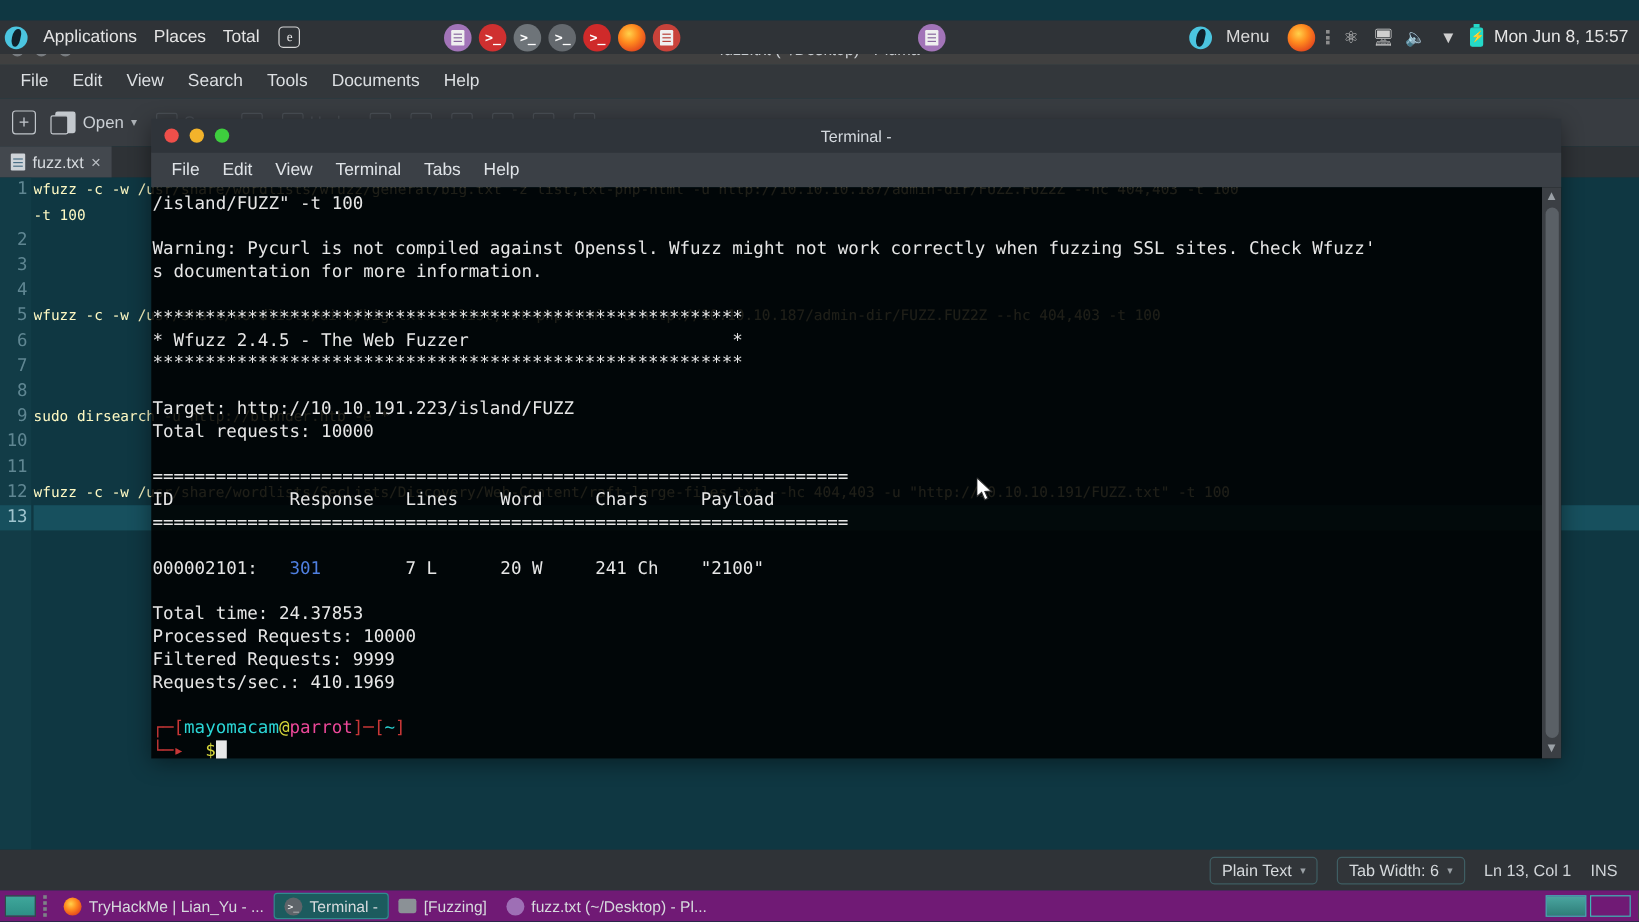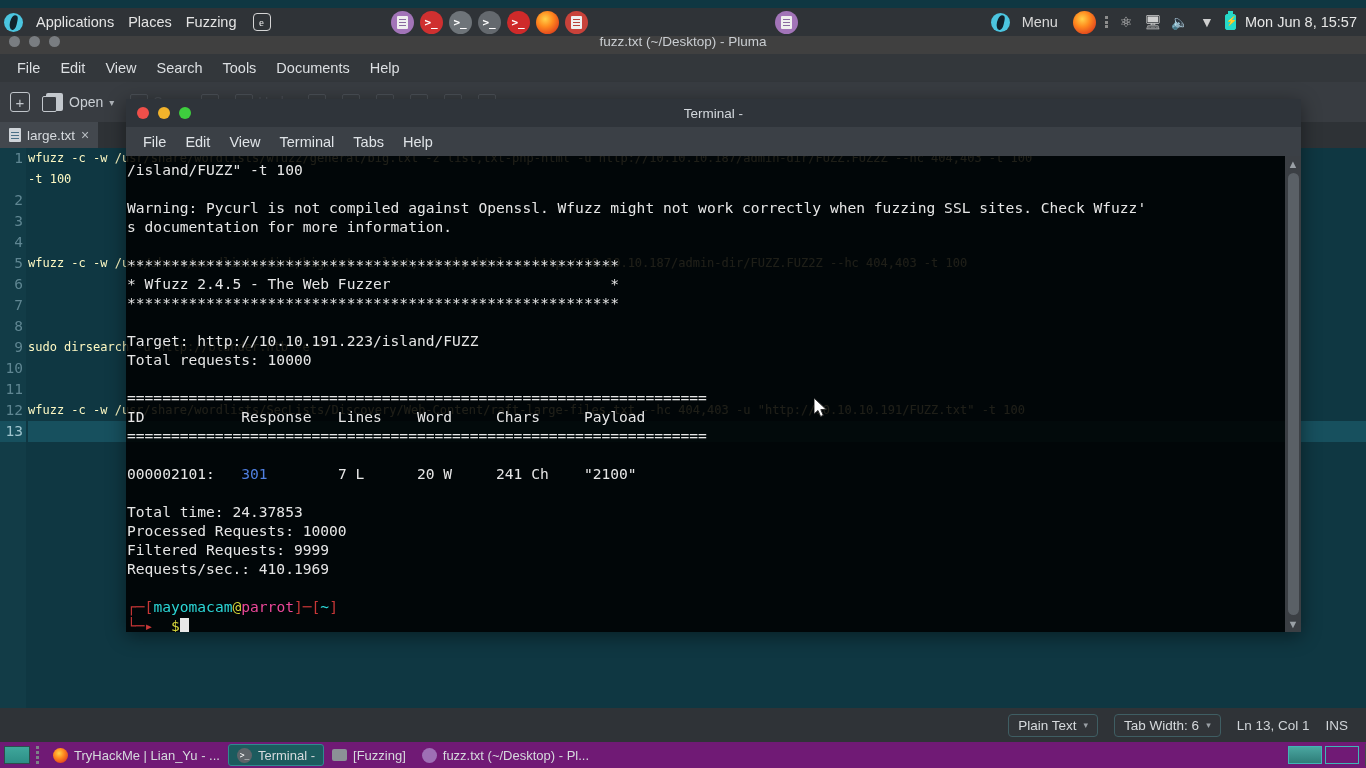--- a/index.html
+++ b/index.html
@@ -6,21 +6,21 @@
   html, body {
     width: 1366px; height: 768px;
     overflow: hidden;
     background: #0f3742;
     font-family: "Liberation Sans", sans-serif;
   }
   #root { position: relative; width: 1366px; height: 768px; }
 
   
   #top-panel {
-    position: absolute; left: 0; top: 8px; width: 1366px; height: 28px;
+    position: absolute; left: 0; top: 17px; width: 1366px; height: 28px;
     background: #2f3337;
     display: flex; align-items: center;
     color: #d8d8d8; font-size: 14.5px;
     z-index: 60;
   }
   .panel-left { display: flex; align-items: center; gap: 0px; padding-left: 4px; }
   .mate-logo {
     width: 19px; height: 19px; border-radius: 50%;
     background: #4bc5e0; position: relative; margin-right: 6px;
     display: inline-block;
@@ -296,21 +296,21 @@
         <span class="tb-gicon"></span>
       </span>
       <span class="tb-ghost">
         <span class="tb-gicon"></span>
       </span>
     </div>
 
     <div id="pluma-tabbar">
       <div class="doc-tab">
         <span class="tab-file-icon"></span>
-        <span>large.txt</span>
+        <span>fuzz.txt</span>
         <span class="tab-close">×</span>
       </div>
     </div>
 
     <div id="pluma-editor">
       <div id="gutter">
           <div class="ln">1</div>
           <div class="ln"></div>
           <div class="ln">2</div>
           <div class="ln">3</div>
@@ -395,21 +395,21 @@
 
   <svg id="mouse-cursor" viewBox="0 0 14 21">
     <polygon points="0,0 0,16 4,12.5 6.6,18.5 9.3,17.3 6.8,11.6 12,11.3" fill="#ffffff" stroke="#303030" stroke-width="1"></polygon>
   </svg>
 
   <div id="top-panel">
     <div class="panel-left">
       <span class="mate-logo"></span>
       <span class="panel-menu">Applications</span>
       <span class="panel-menu">Places</span>
-      <span class="panel-menu">Fuzzing</span>
+      <span class="panel-menu">Total</span>
       <span class="boxed-icon">e</span>
       <span class="launchers">
         <span class="launcher lnch-purple">
             <span class="doc-glyph"></span>
           </span>
         <span class="launcher lnch-red">&gt;_</span>
         <span class="launcher lnch-gray">&gt;_</span>
         <span class="launcher lnch-gray2">&gt;_</span>
         <span class="launcher lnch-red2">&gt;_</span>
         <span class="launcher lnch-ff"></span>

